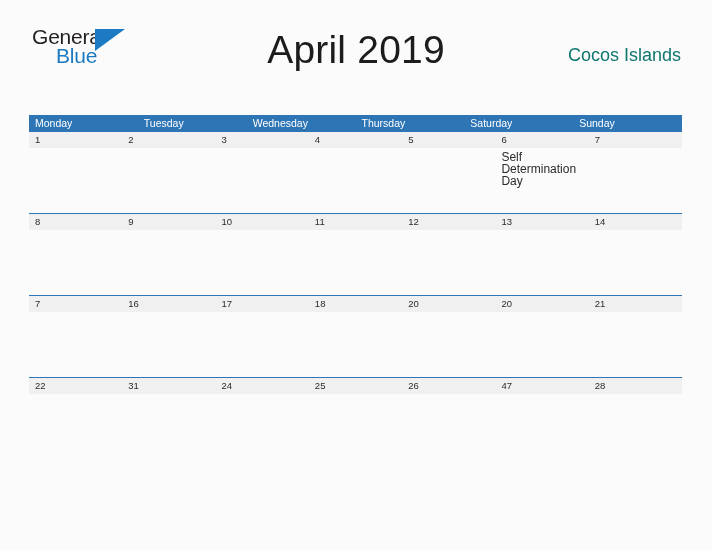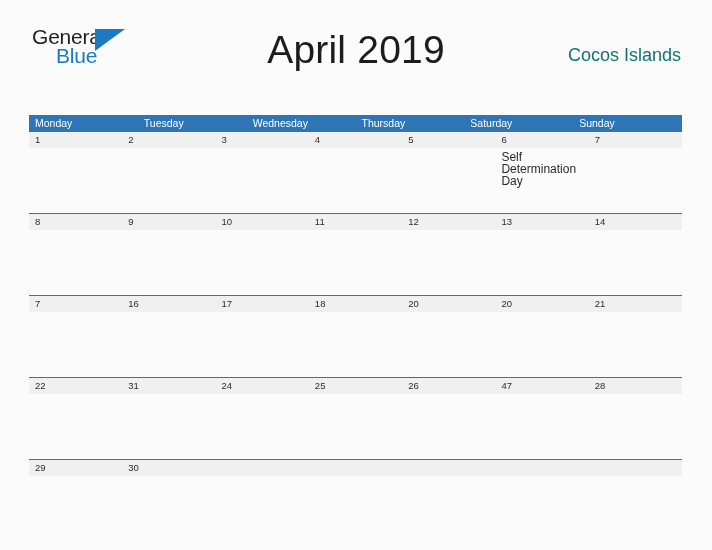--- a/index.html
+++ b/index.html
@@ -242,36 +242,16 @@
           <div class="date-band">
             <div class="date-cell">22</div>
             <div class="date-cell">31</div>
             <div class="date-cell">24</div>
             <div class="date-cell">25</div>
             <div class="date-cell">26</div>
             <div class="date-cell">47</div>
             <div class="date-cell">28</div>
           </div>
         </div>
-        <div class="week-row h-short">
-          <div class="date-band">
-            <div class="date-cell">29</div>
-            <div class="date-cell">30</div>
-            <div class="date-cell"></div>
-            <div class="date-cell"></div>
-            <div class="date-cell"></div>
-            <div class="date-cell"></div>
-            <div class="date-cell"></div>
-          </div>
-          <div class="event-band">
-            <div class="event-cell"></div>
-            <div class="event-cell"></div>
-            <div class="event-cell"></div>
-            <div class="event-cell"></div>
-            <div class="event-cell"></div>
-            <div class="event-cell"></div>
-            <div class="event-cell"></div>
-          </div>
-        </div>
       </div>
   </div>
 
 </div>
 
 </body></html>

